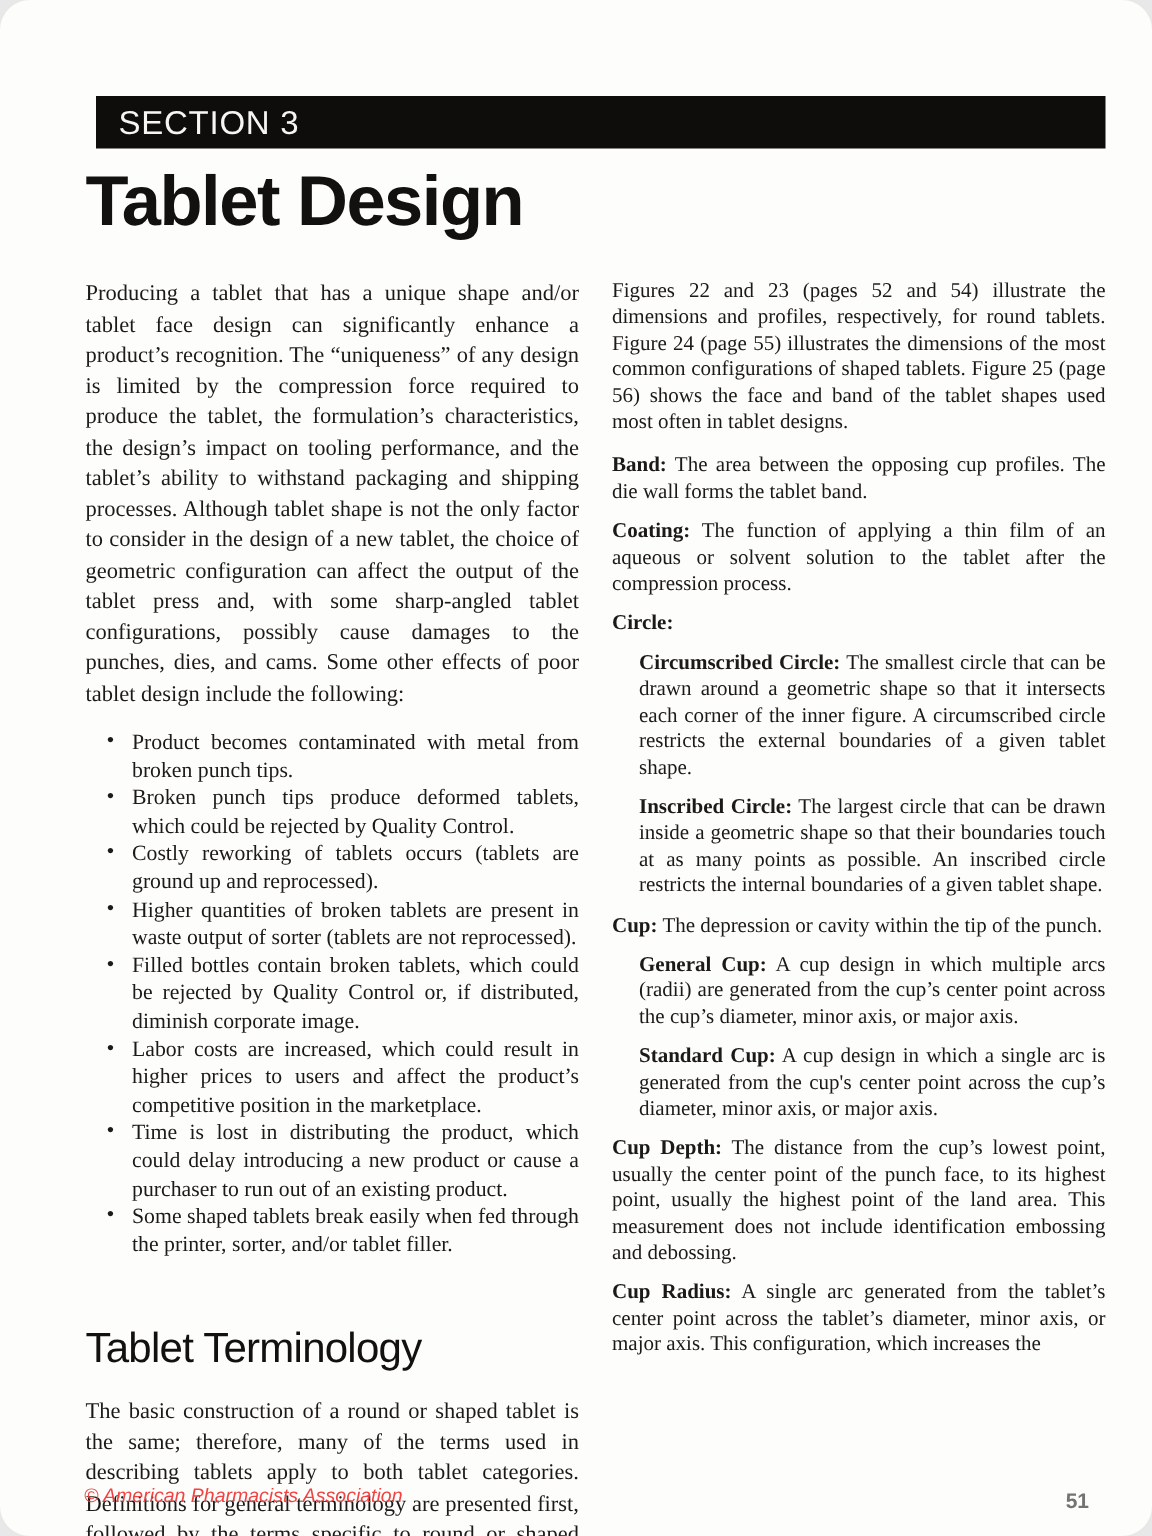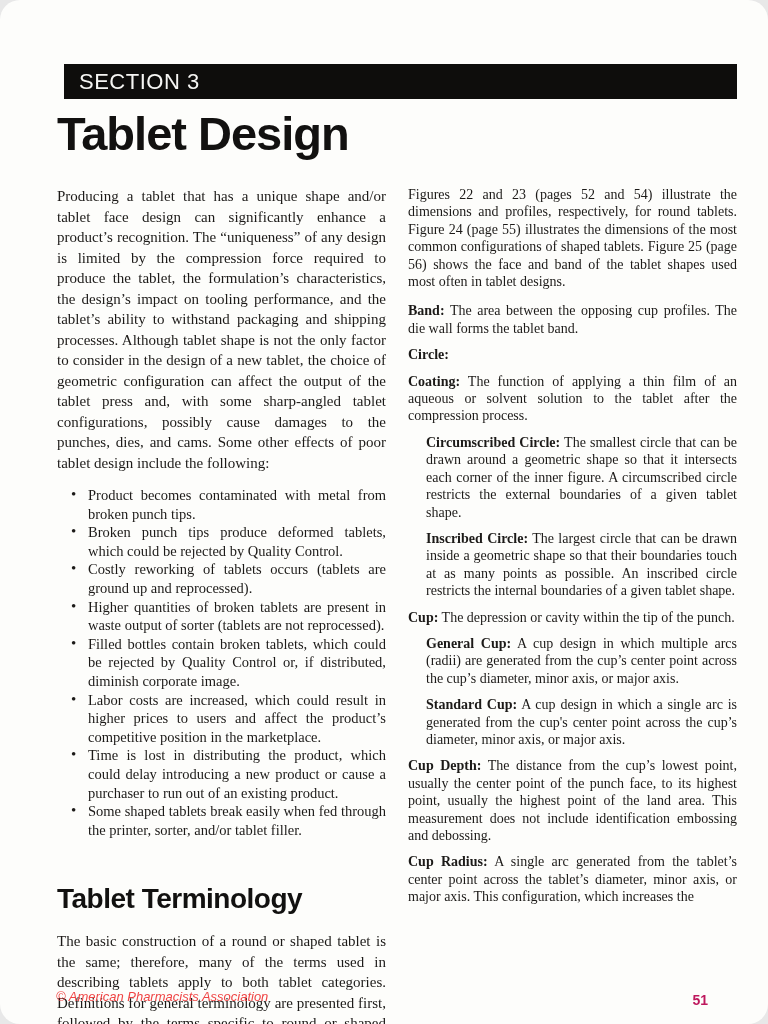--- a/index.html
+++ b/index.html
@@ -74,21 +74,21 @@
   ul.effects li::before {
     content: "•";
     position: absolute;
     left: 0;
     top: -1px;
     font-size: 15px;
   }
   h2.terminology-heading {
     margin: 44px 0 16px 0;
     font-family: "Liberation Sans", sans-serif;
-    font-weight: 700;
+    font-weight: 400;
     font-size: 28px;
     letter-spacing: -0.5px;
     color: #121110;
   }
 
   
   h3.general-heading {
     margin: 4px 0 26px 0;
     font-family: "Liberation Sans", sans-serif;
     font-weight: 700;
@@ -118,26 +118,26 @@
     position: absolute;
     left: 56px;
     bottom: 20px;
     font-family: "Liberation Sans", sans-serif;
     font-style: italic;
     font-size: 13px;
     color: #ef4444;
   }
   .footer-pageno {
     position: absolute;
-    right: 60px;
+    right: 42px;
     bottom: 16px;
     font-family: "Liberation Sans", sans-serif;
     font-weight: 700;
     font-size: 14px;
-    color: #be185d;
+    color: #737373;
   }
 </style>
 </head>
 <body>
 
 <div class="page">
 
   <header>
     <div class="section-bar">
       <span>SECTION 3</span>
@@ -160,22 +160,22 @@
           <li>Some shaped tablets break easily when fed through the printer, sorter, and/or tablet filler.</li>
         </ul>
       <h2 class="terminology-heading">Tablet Terminology</h2>
       <p class="body">The basic construction of a round or shaped tablet is the same; therefore, many of the terms used in describing tablets apply to both tablet categories. Definitions for general terminology are presented first, followed by the terms specific to round or shaped tablets.</p>
     </section>
 
     <section class="col col-right">
       <p class="body">Figures 22 and 23 (pages 52 and 54) illustrate the dimensions and profiles, respectively, for round tablets. Figure 24 (page 55) illustrates the dimensions of the most common configurations of shaped tablets. Figure 25 (page 56) shows the face and band of the tablet shapes used most often in tablet designs.</p>
       <div class="definitions">
           <p class="def"><strong>Band:</strong> The area between the opposing cup profiles. The die wall forms the tablet band.</p>
+          <p class="def"><strong>Coating:</strong> The function of applying a thin film of an aqueous or solvent solution to the tablet after the compression process.</p>
           <p class="def"><strong>Circle:</strong></p>
-          <p class="def"><strong>Coating:</strong> The function of applying a thin film of an aqueous or solvent solution to the tablet after the compression process.</p>
           <p class="def indent"><strong>Circumscribed Circle:</strong> The smallest circle that can be drawn around a geometric shape so that it intersects each corner of the inner figure. A circumscribed circle restricts the external boundaries of a given tablet shape.</p>
           <p class="def indent"><strong>Inscribed Circle:</strong> The largest circle that can be drawn inside a geometric shape so that their boundaries touch at as many points as possible. An inscribed circle restricts the internal boundaries of a given tablet shape.</p>
           <p class="def"><strong>Cup:</strong> The depression or cavity within the tip of the punch.</p>
           <p class="def indent"><strong>General Cup:</strong> A cup design in which multiple arcs (radii) are generated from the cup’s center point across the cup’s diameter, minor axis, or major axis.</p>
           <p class="def indent"><strong>Standard Cup:</strong> A cup design in which a single arc is generated from the cup's center point across the cup’s diameter, minor axis, or major axis.</p>
           <p class="def"><strong>Cup Depth:</strong> The distance from the cup’s lowest point, usually the center point of the punch face, to its highest point, usually the highest point of the land area. This measurement does not include identification embossing and debossing.</p>
           <p class="def"><strong>Cup Radius:</strong> A single arc generated from the tablet’s center point across the tablet’s diameter, minor axis, or major axis. This configuration, which increases the</p>
         </div>
     </section>
 

